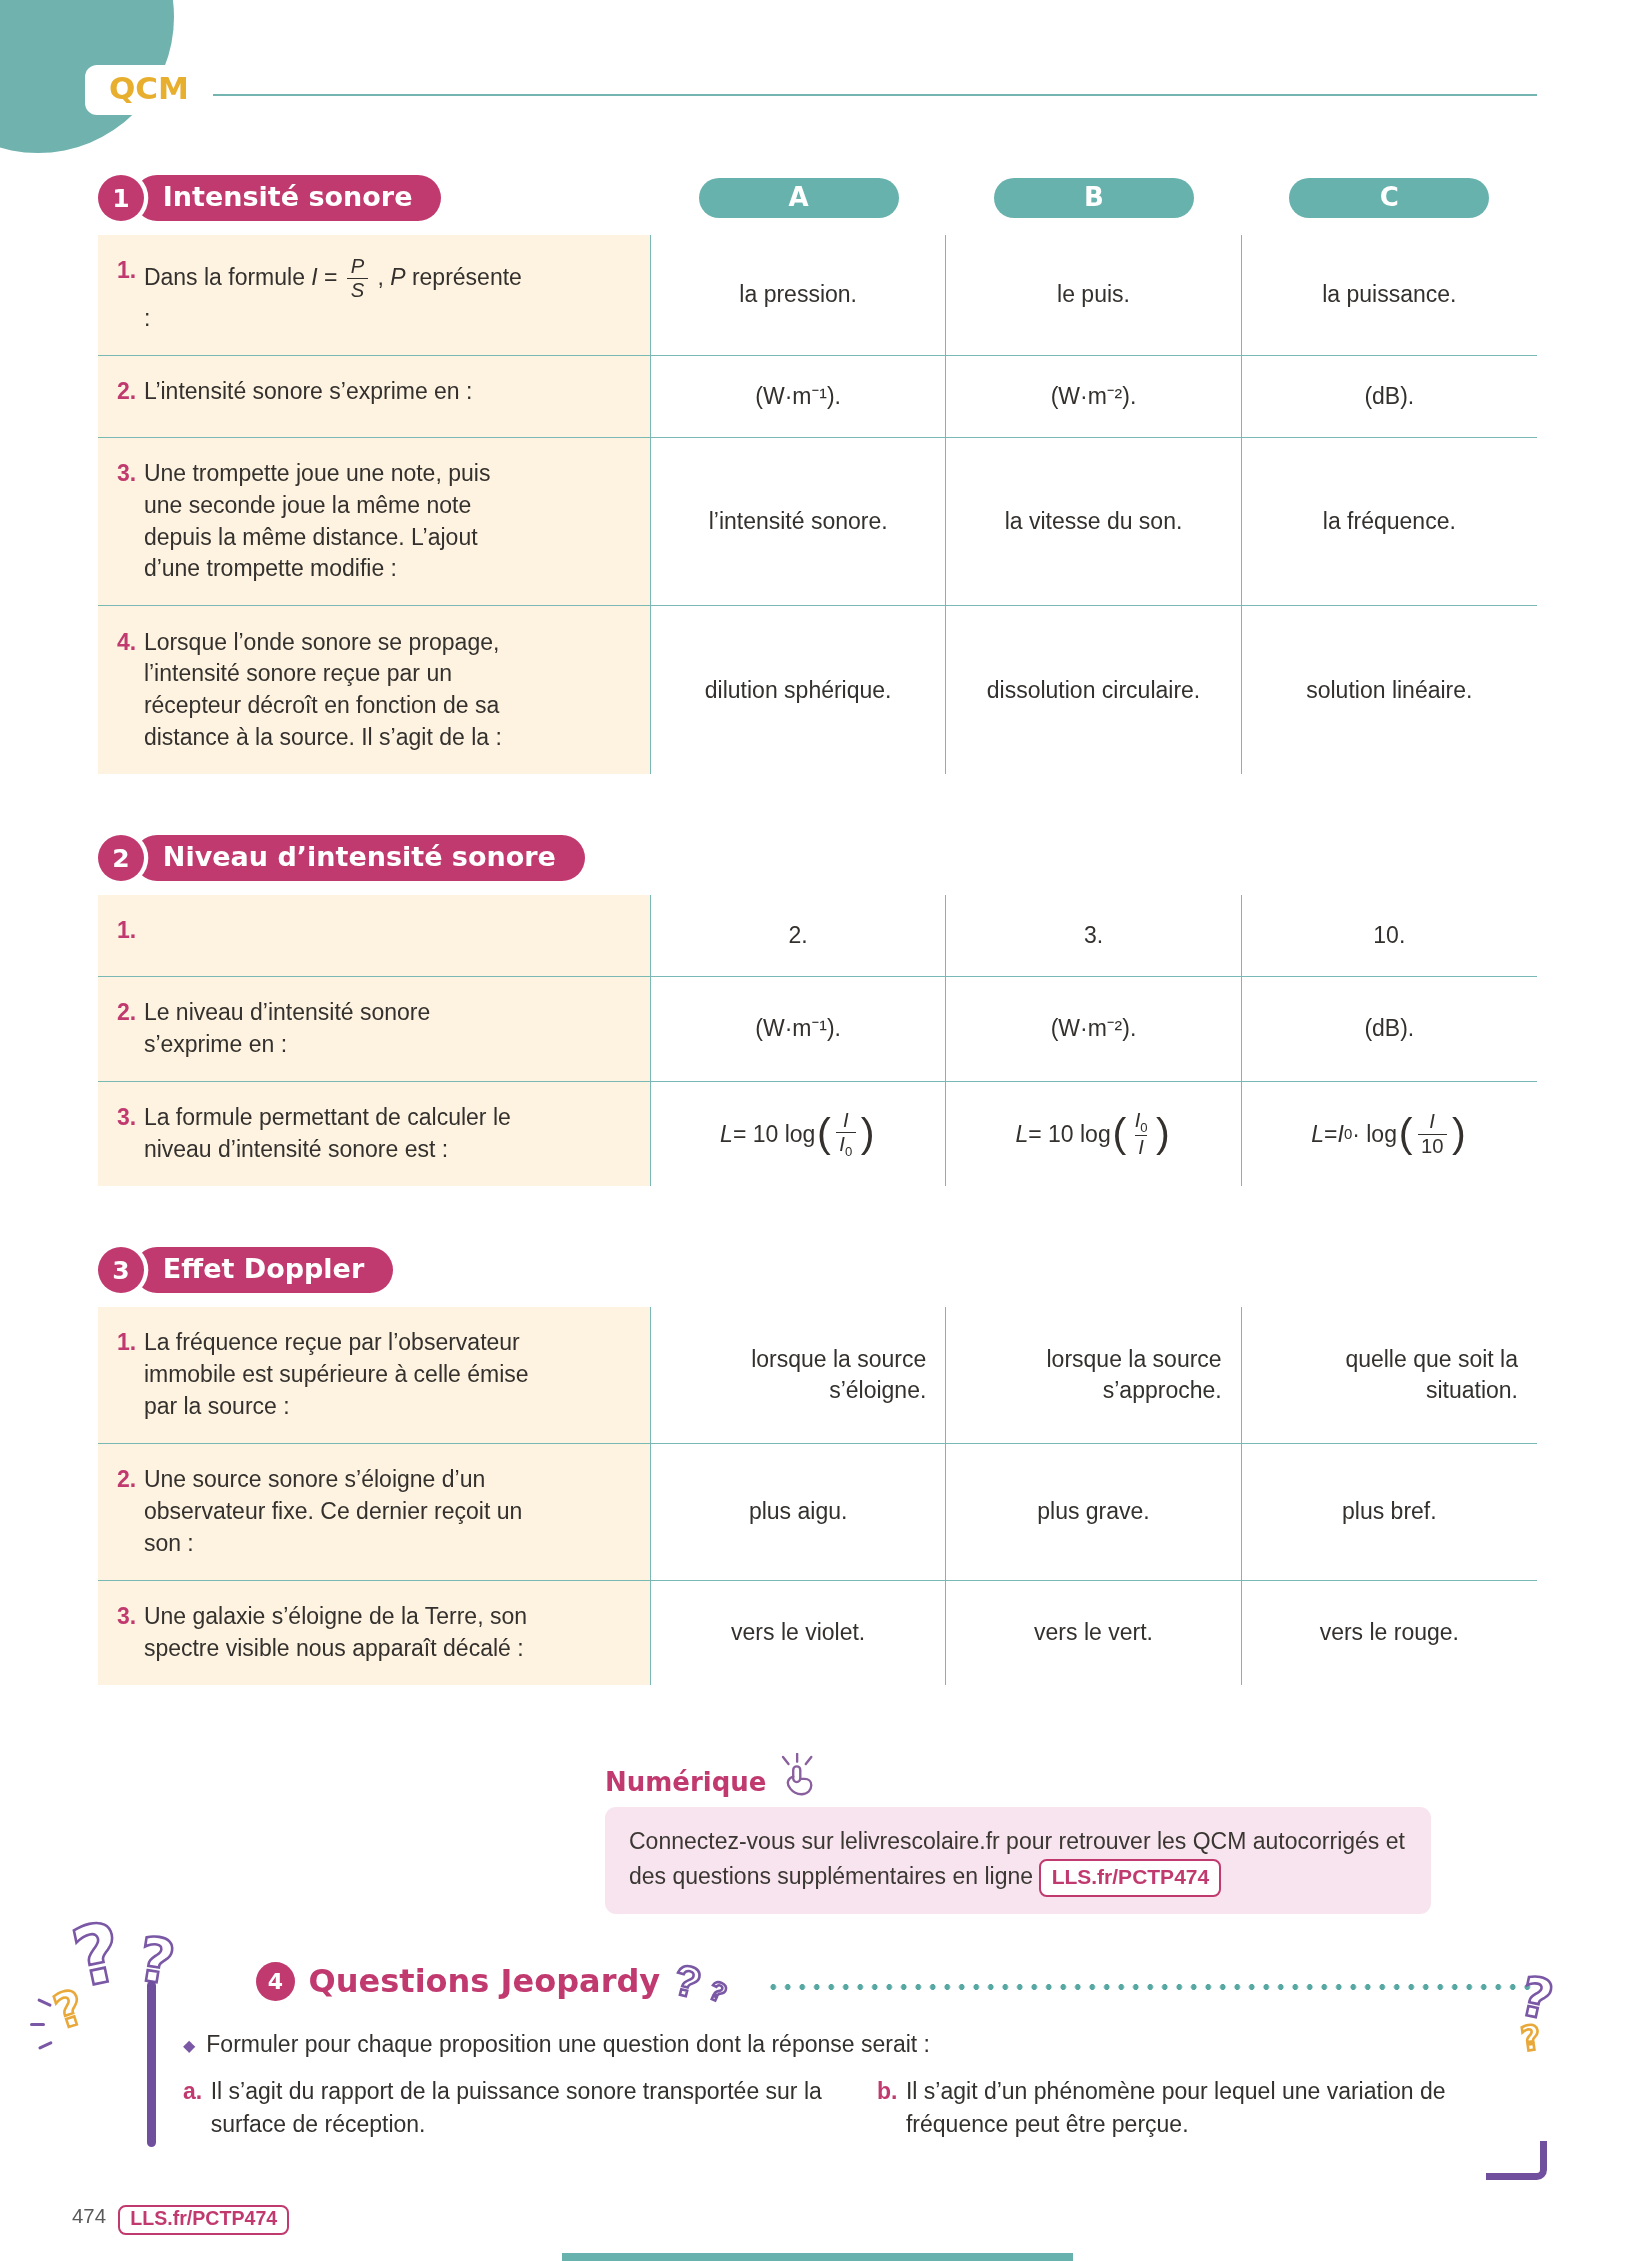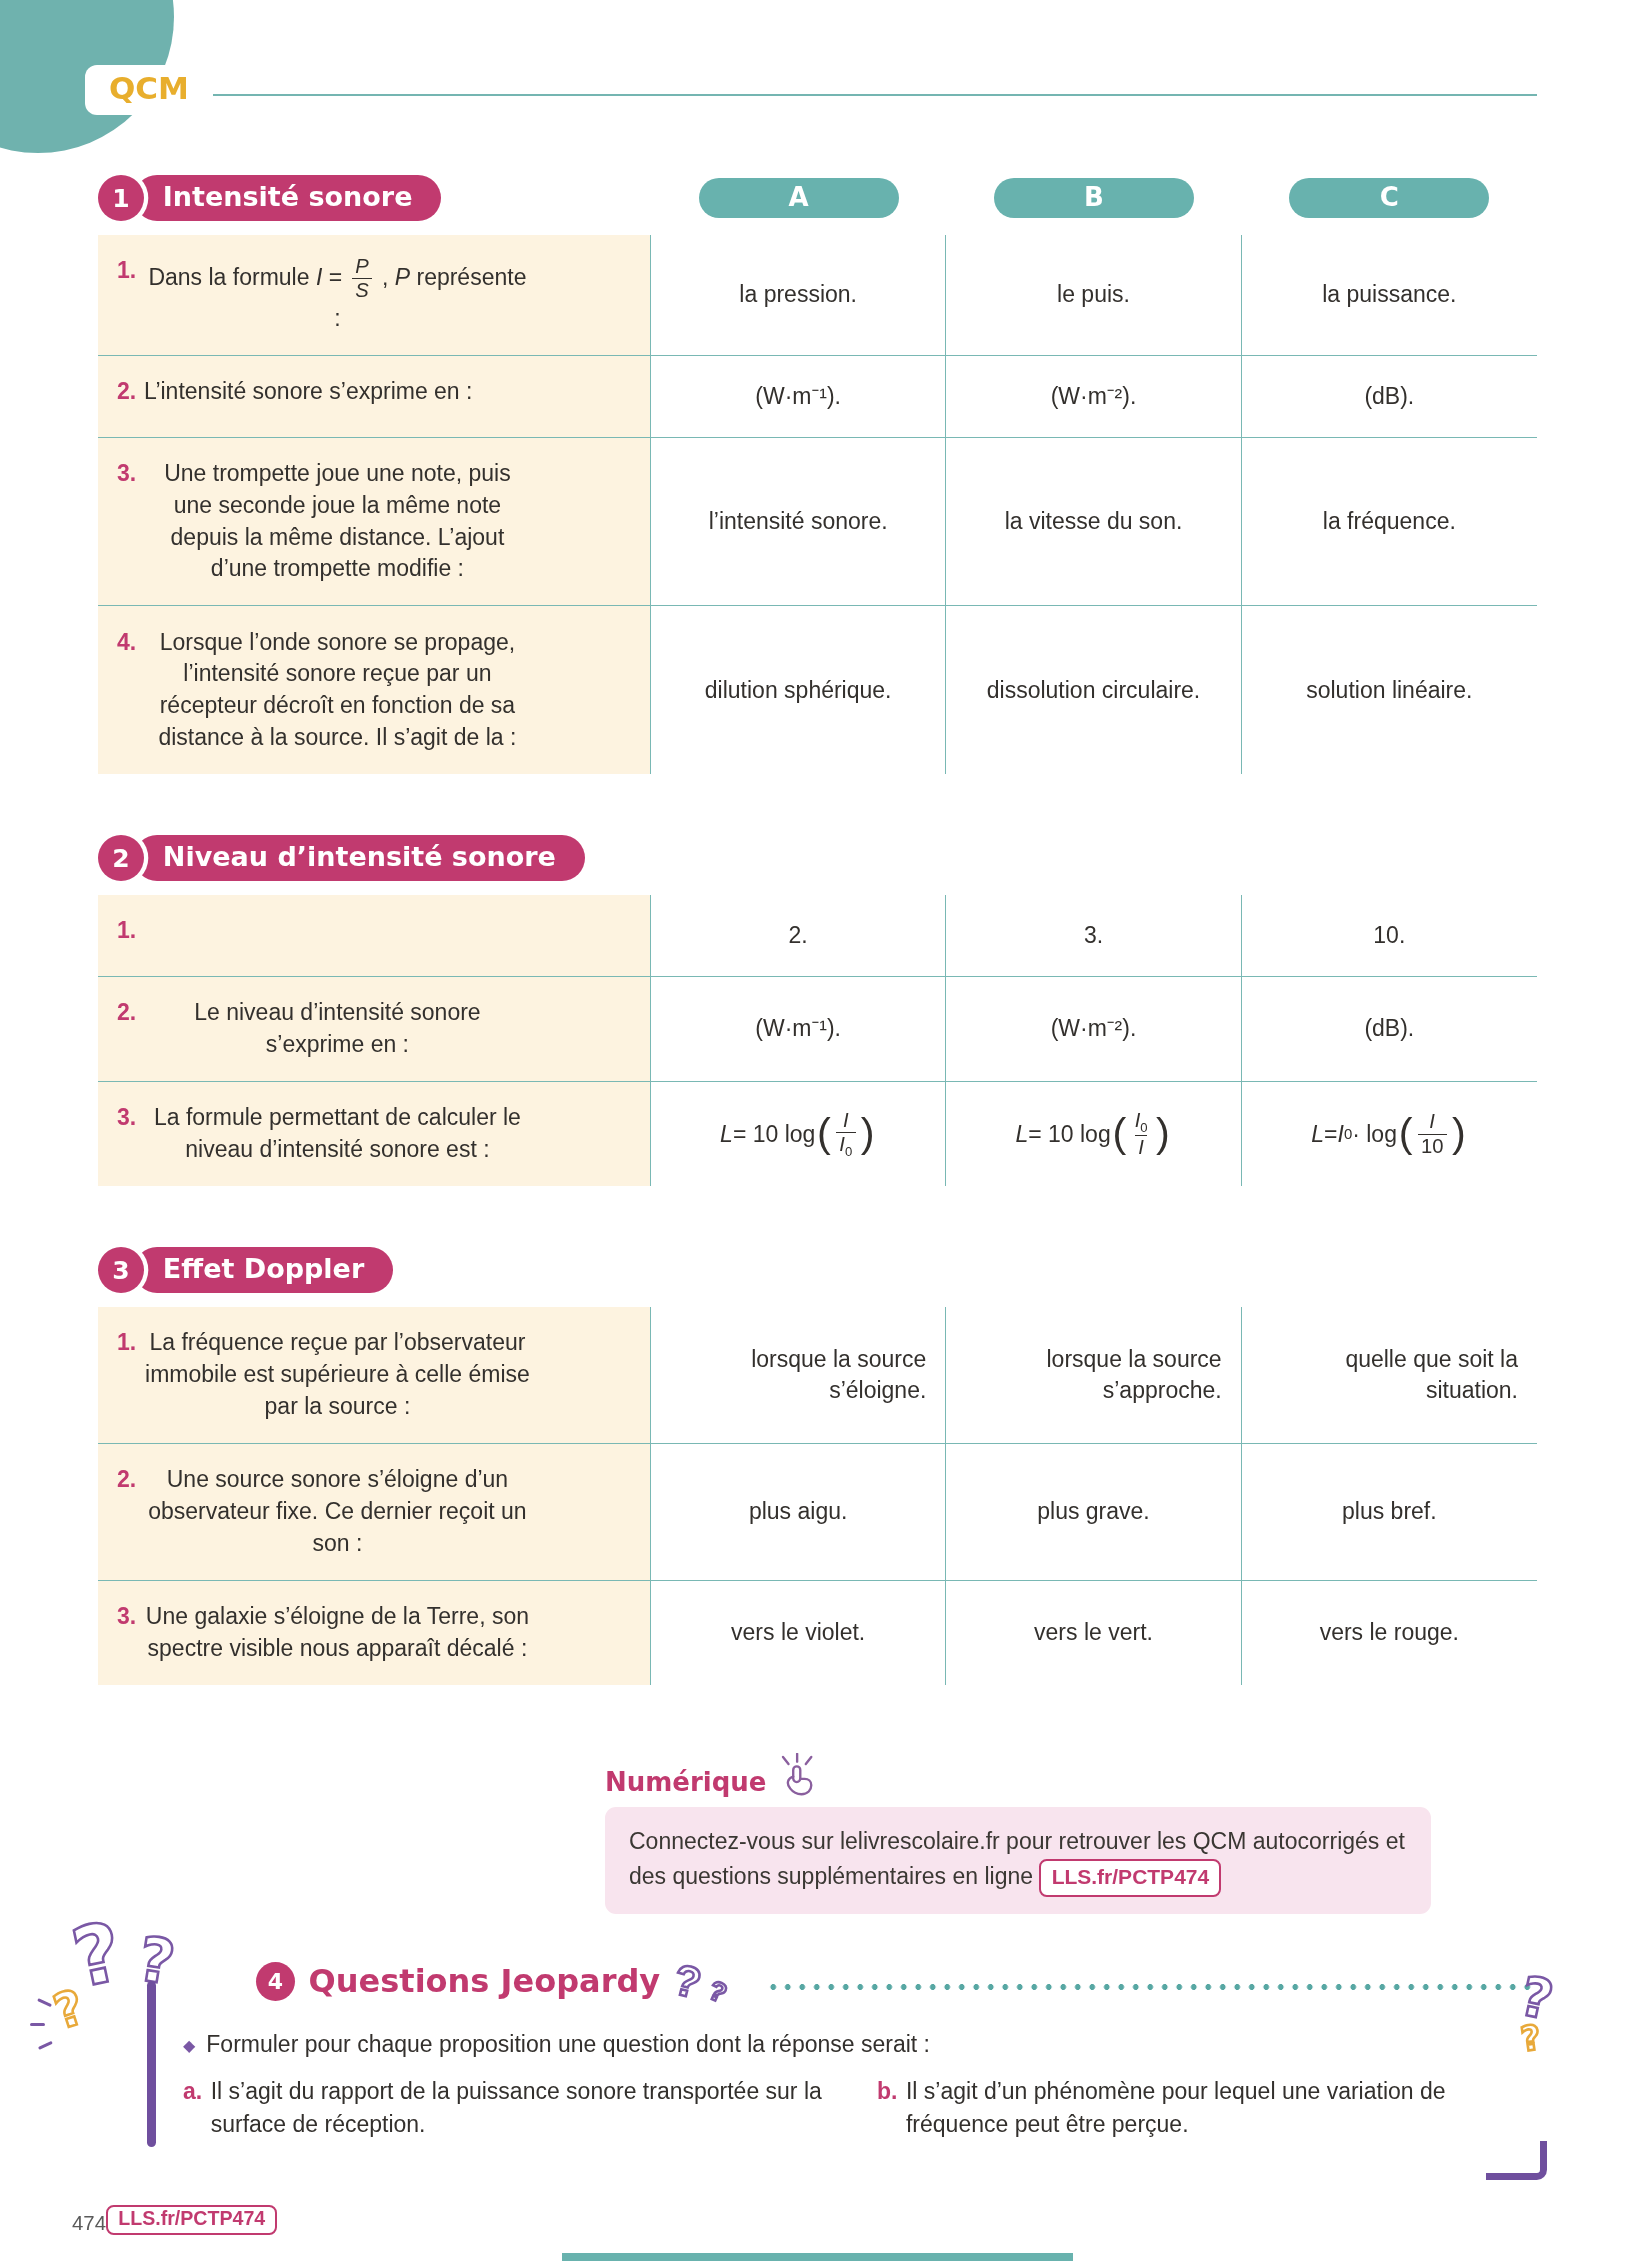--- a/index.html
+++ b/index.html
@@ -34,21 +34,21 @@
   .col-pill { display:block; width:200px; margin:0 auto; background:#68b2ae; color:#fff;
     text-align:center; font-weight:bold; font-size:26px; padding:3.4px 0 6px; border-radius:22px;
     font-family:"DejaVu Sans", sans-serif; }
 
   
   .qcm-table { display:grid; grid-template-columns:553px 1fr 1fr 1fr; }
   .q-cell { background:#fdf3e0; padding:20.4px 119px 20.4px 19px; display:flex; gap:7.7px;
     border-bottom:1.3px solid #79b8b4; border-right:1.3px solid #79b8b4;
     min-height:82px; font-size:23px; line-height:1.38; }
   .q-num { color:#c13a6f; font-weight:bold; flex:0 0 auto; }
-  .q-text { color:#33302d;text-align:center; }
+  .q-text { color:#33302d; }
   .a-cell { display:flex; align-items:center; justify-content:center; text-align:right;
     padding:13.6px 19px; border-bottom:1.3px solid #79b8b4; border-right:1.3px solid #79b8b4;
     font-size:23px; color:#33302d; line-height:1.35; }
   .qcm-table > :nth-child(4n) { border-right:none; }
   .qcm-table > :nth-last-child(-n+4) { border-bottom:none; }
 
   
   i { font-style:italic; }
   sub { font-size:0.65em; }
   .frac { display:inline-flex; flex-direction:column; align-items:center; vertical-align:middle;
@@ -87,21 +87,21 @@
   .jeo-item { display:flex; gap:8.5px; line-height:1.42; }
   .jeo-label { color:#c13a6f; font-weight:bold; flex:0 0 auto; }
   .jeo-bar { position:absolute; left:49px; top:24px; width:9.4px; height:166px;
     background:#6f4f9e; border-radius:5.1px; }
   .deco { position:absolute; font-family:"DejaVu Sans", sans-serif; }
   .sparkle { position:absolute; width:14.5px; height:3.4px; background:#7a58a5; border-radius:1.7px; }
   .bracket { position:absolute; right:-10.2px; bottom:-39px; width:61px; height:39px;
     border-right:7.7px solid #6f4f9e; border-bottom:7.7px solid #6f4f9e; border-bottom-right-radius:10.2px; }
 
   
-  .footer { position:absolute; left:72px; top:2205px; display:flex; align-items:flex-end; gap:0; }
+  .footer { position:absolute; left:72px; top:2205px; display:flex; align-items:flex-start; gap:12px; }
   .page-num { color:#5a5a5a; font-size:20.4px; }
   .footer .link-pill { font-size:19.6px; }
   .bottom-strip { position:absolute; bottom:0; left:562px; width:511px; height:7.7px; background:#68b2ae; }
 </style>
 </head>
 <body>
 
 <div class="page">
 
   <div class="corner-circle"></div>

